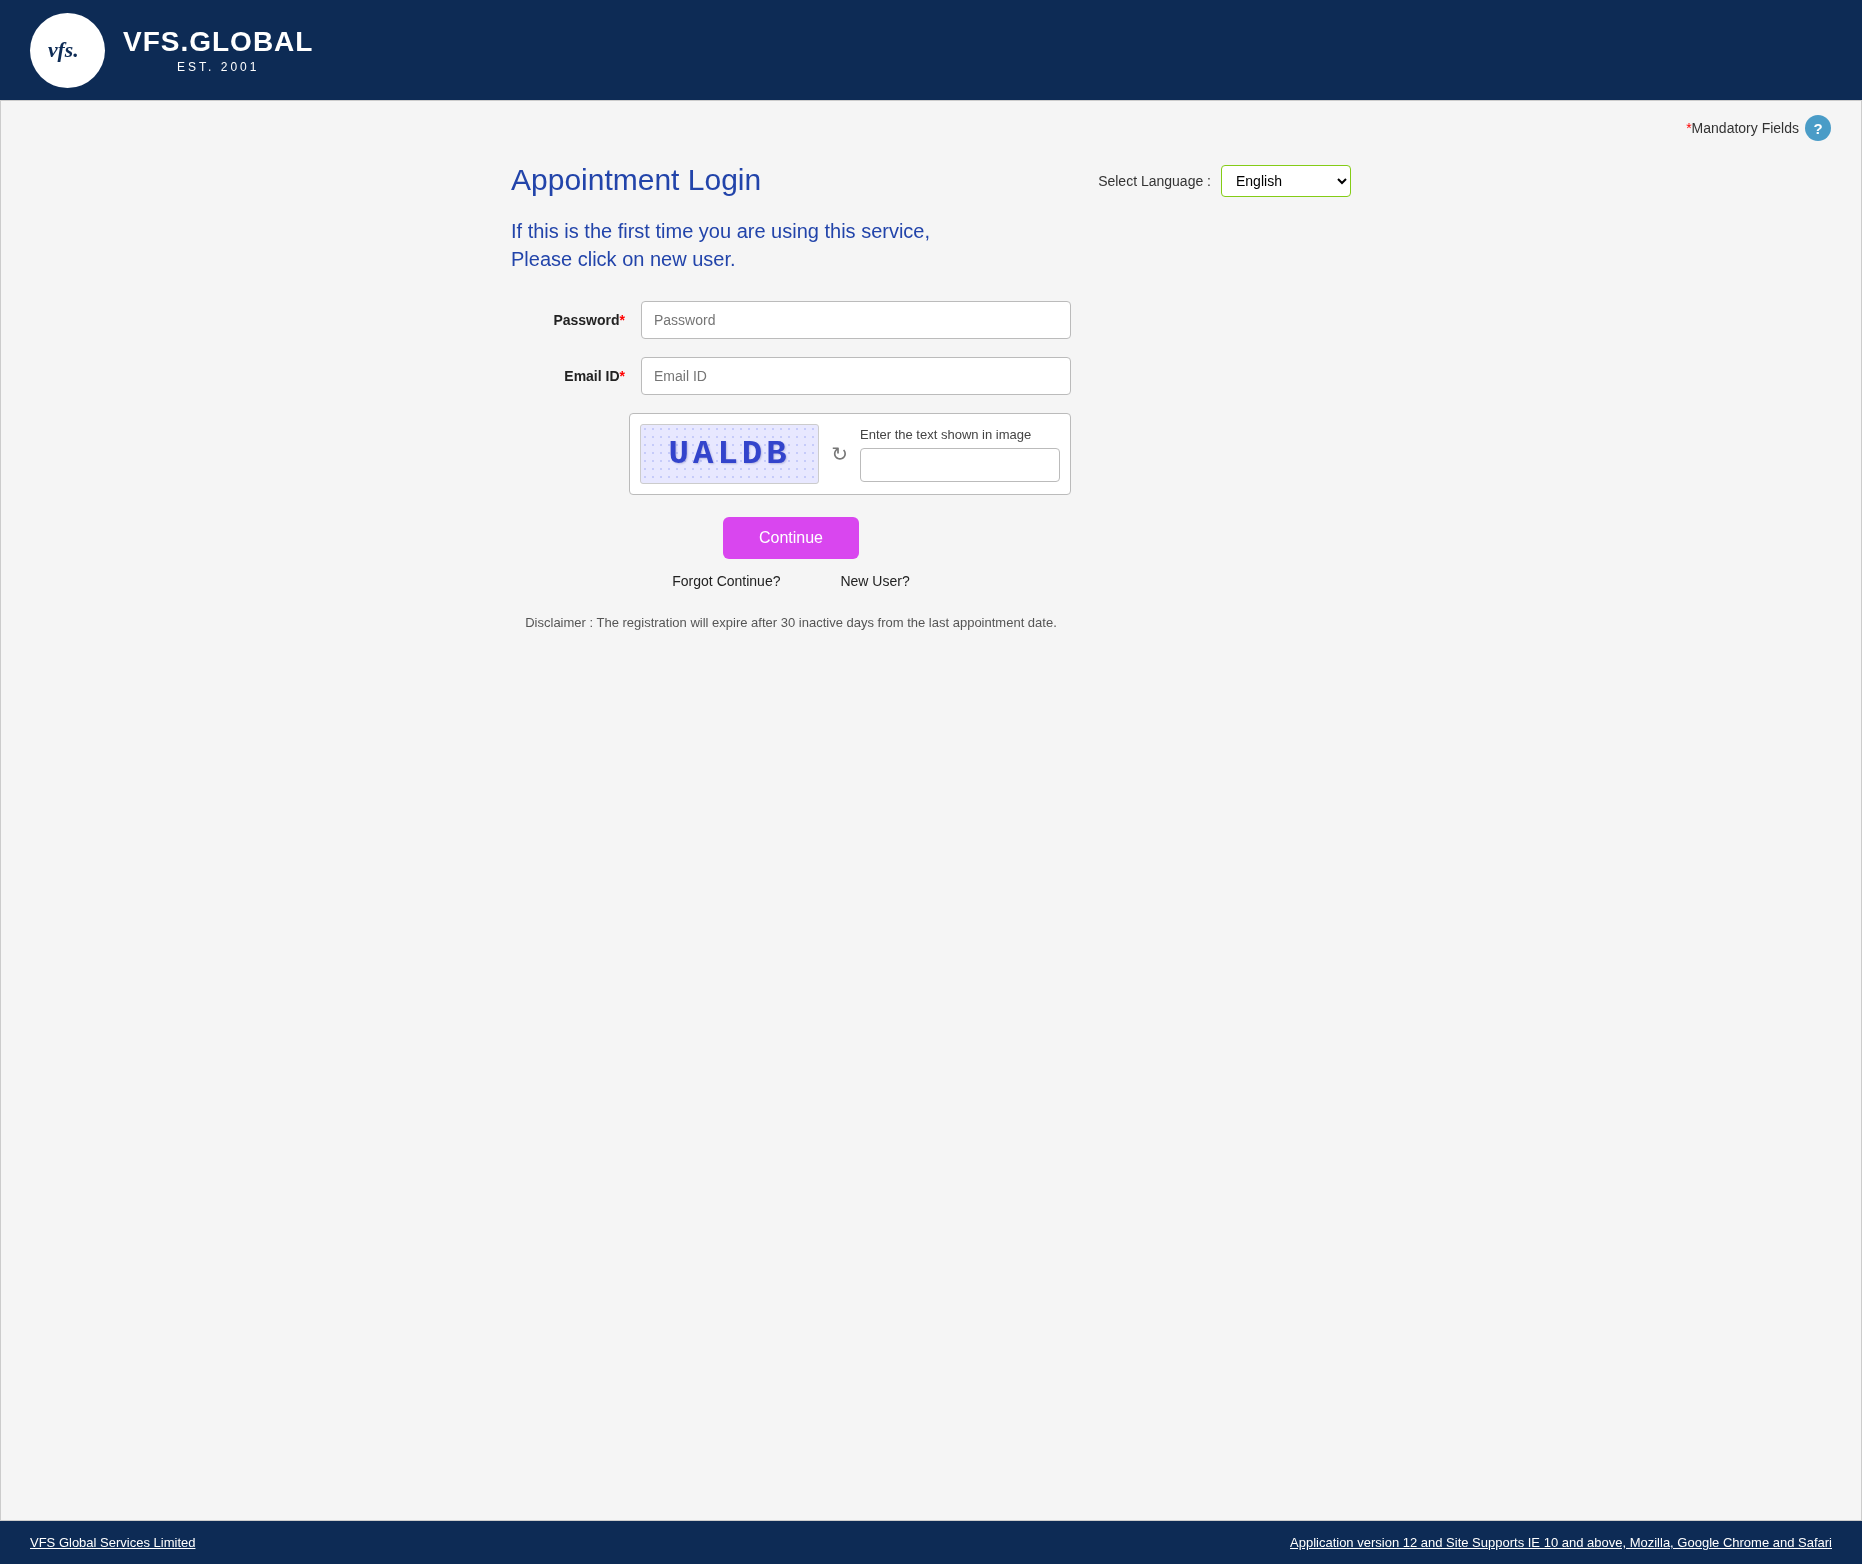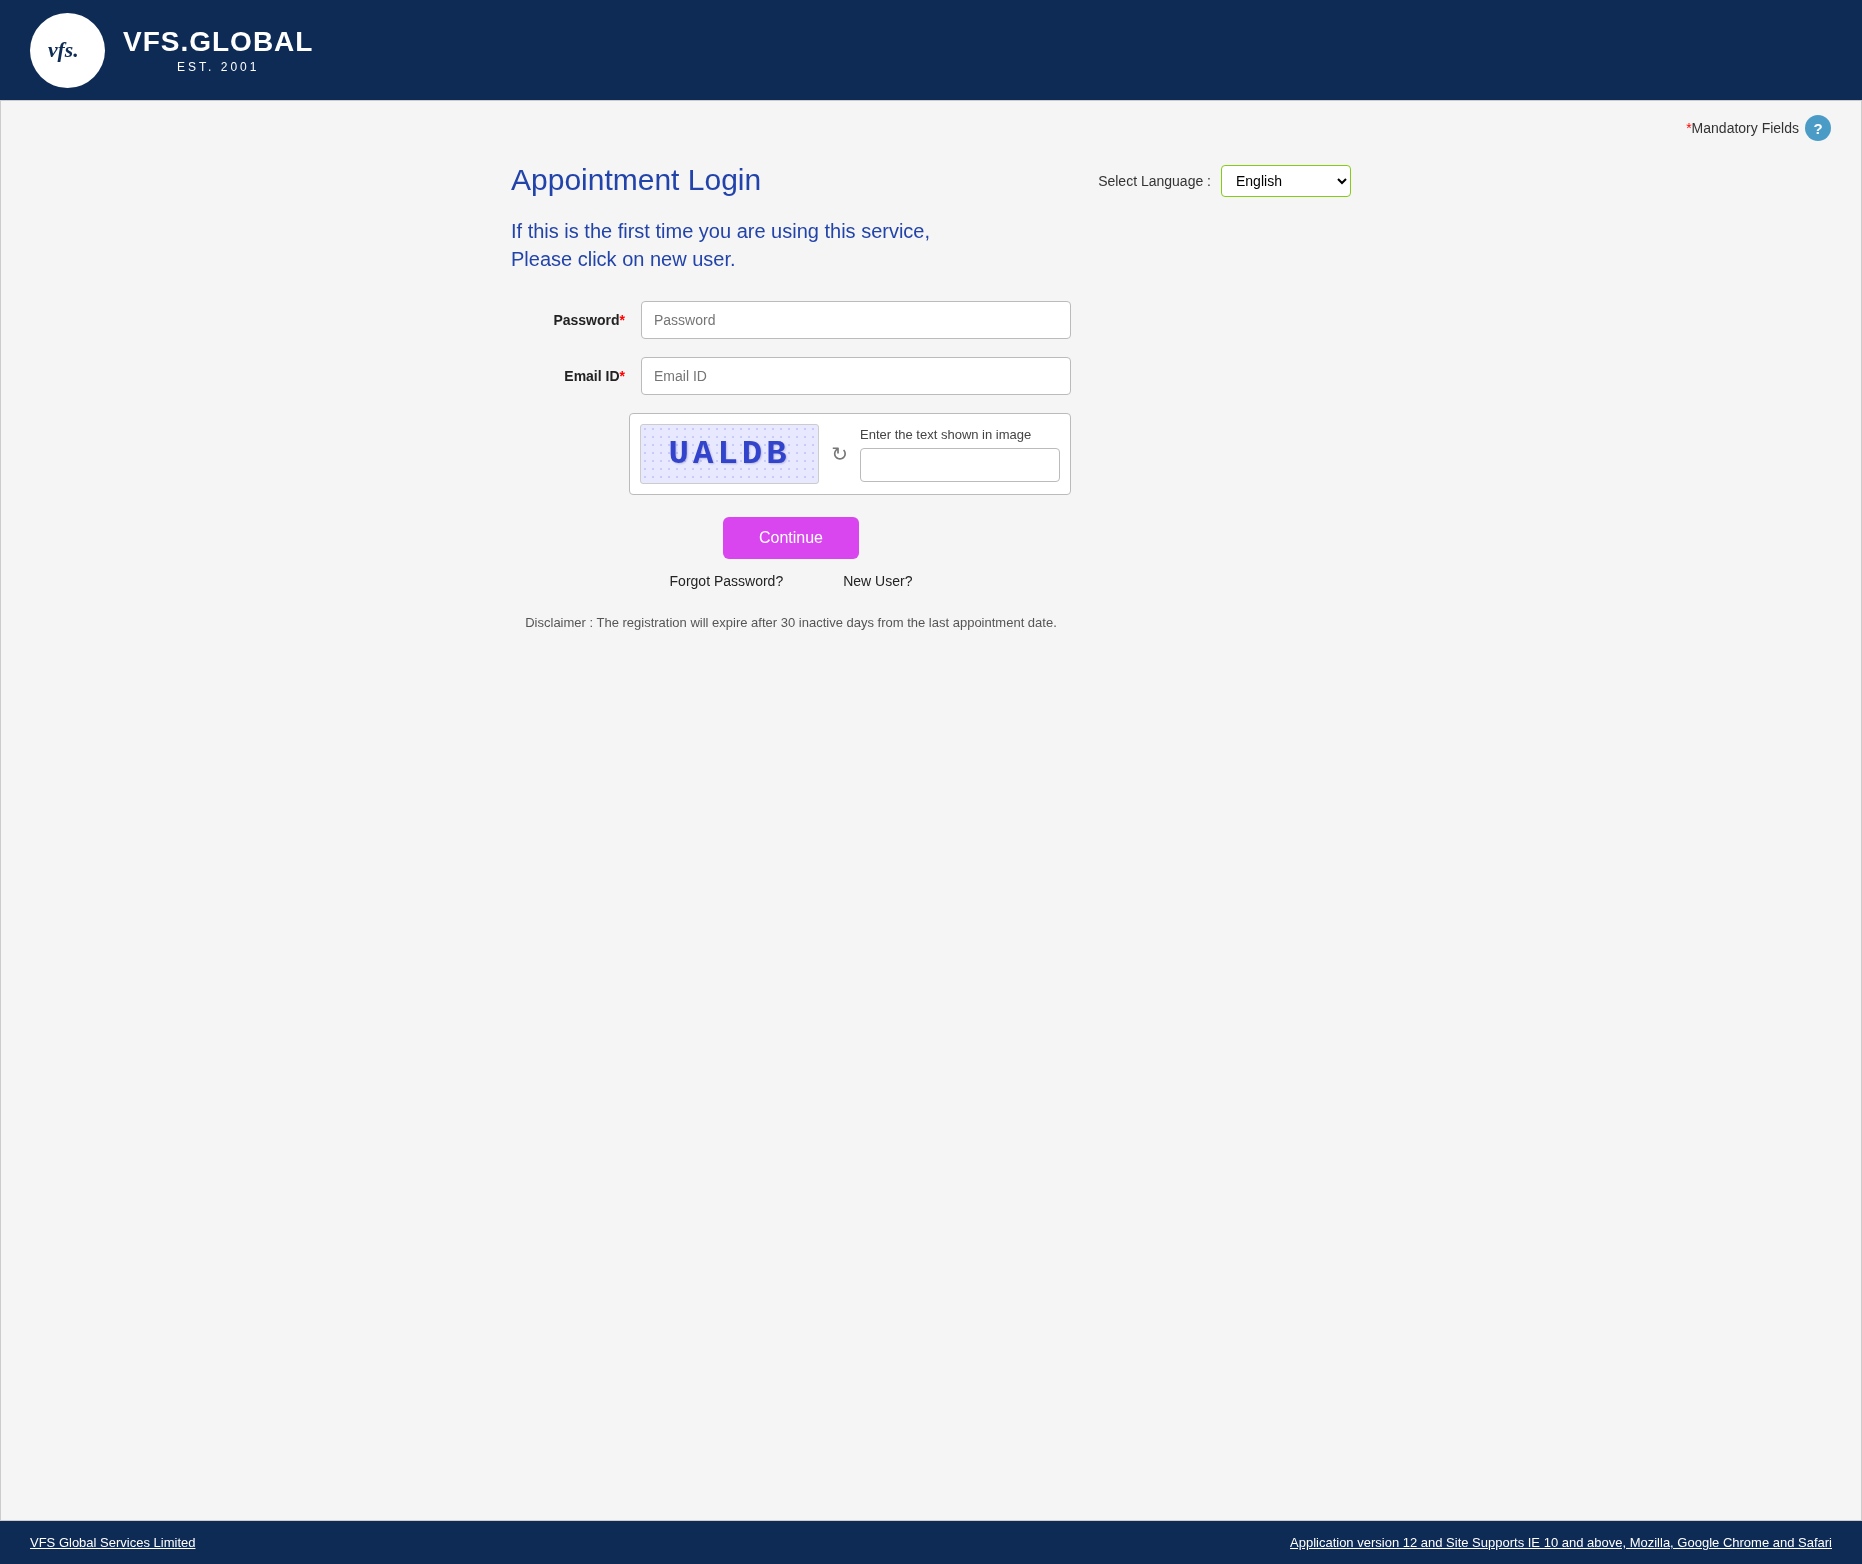--- a/index.html
+++ b/index.html
@@ -367,21 +367,21 @@
             </div>
           </div>
         </div>
       </div>
 
       <div class="button-row">
         <button class="continue-btn">Continue</button>
       </div>
 
       <div class="links-row">
-        <a class="link-text" href="#">Forgot Password?</a>
+        <a class="link-text" href="#">Forgot Continue?</a>
         <a class="link-text" href="#">New User?</a>
       </div>
 
       <div class="disclaimer">Disclaimer : The registration will expire after 30 inactive days from the last appointment date.</div>
 
     </div>
   </div>
 </div>
 
 <footer class="footer">

